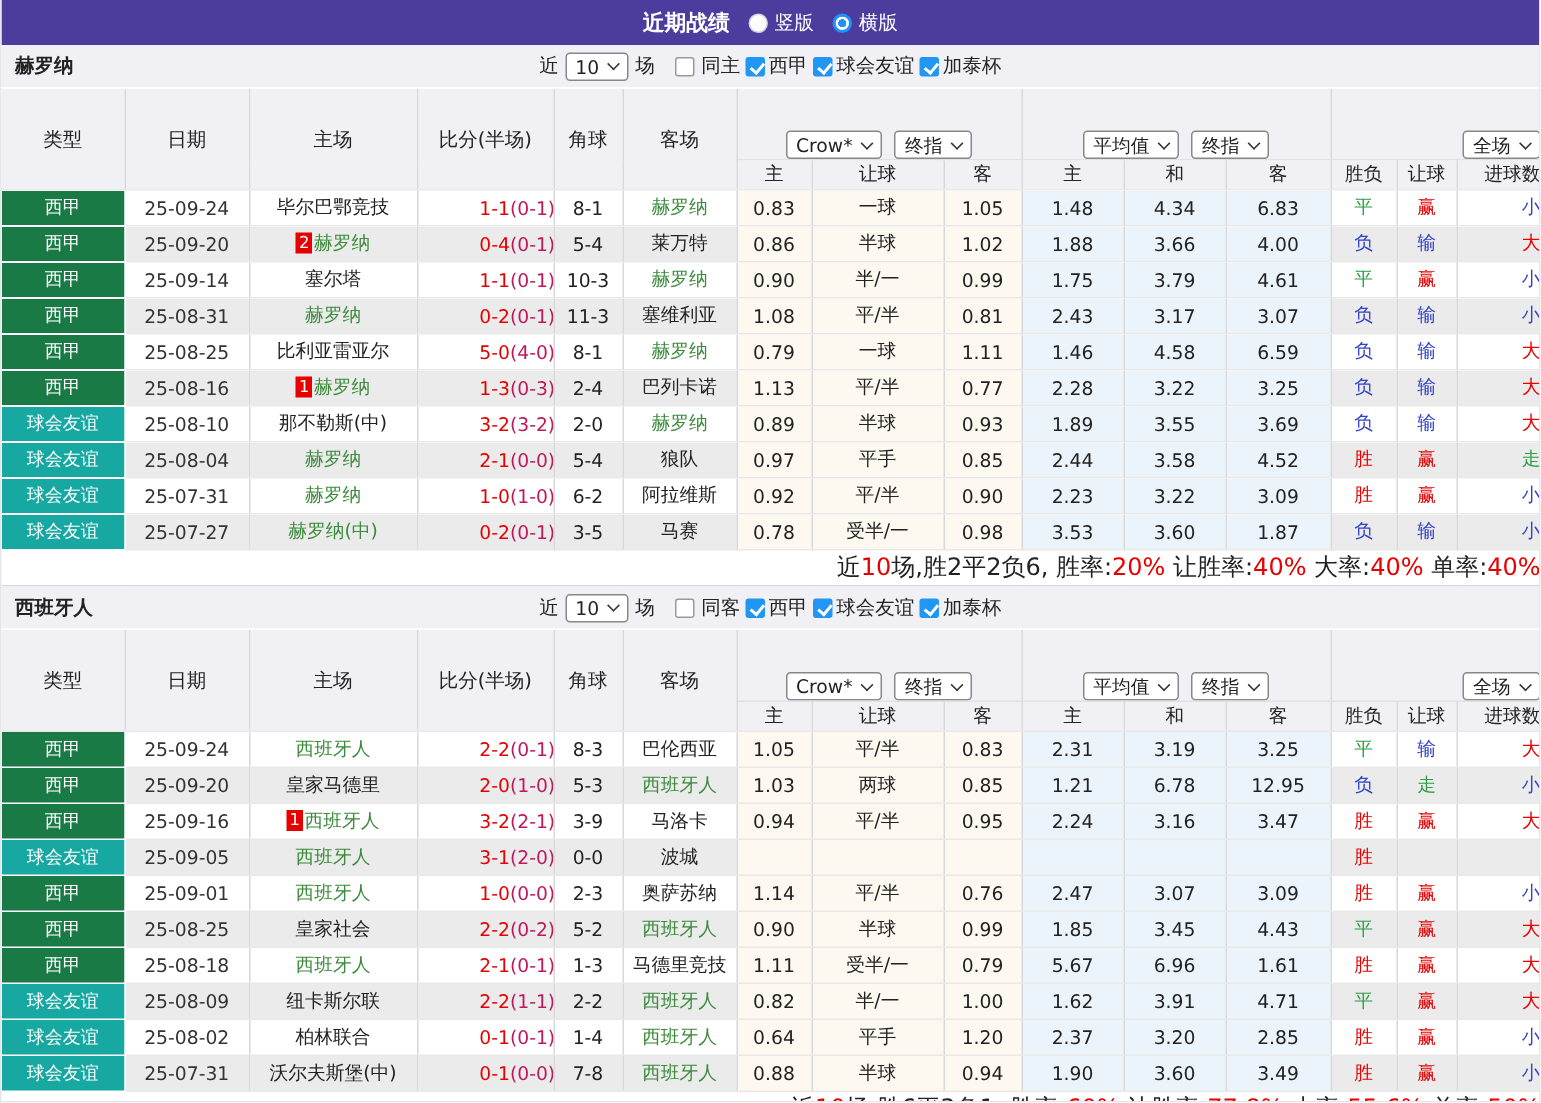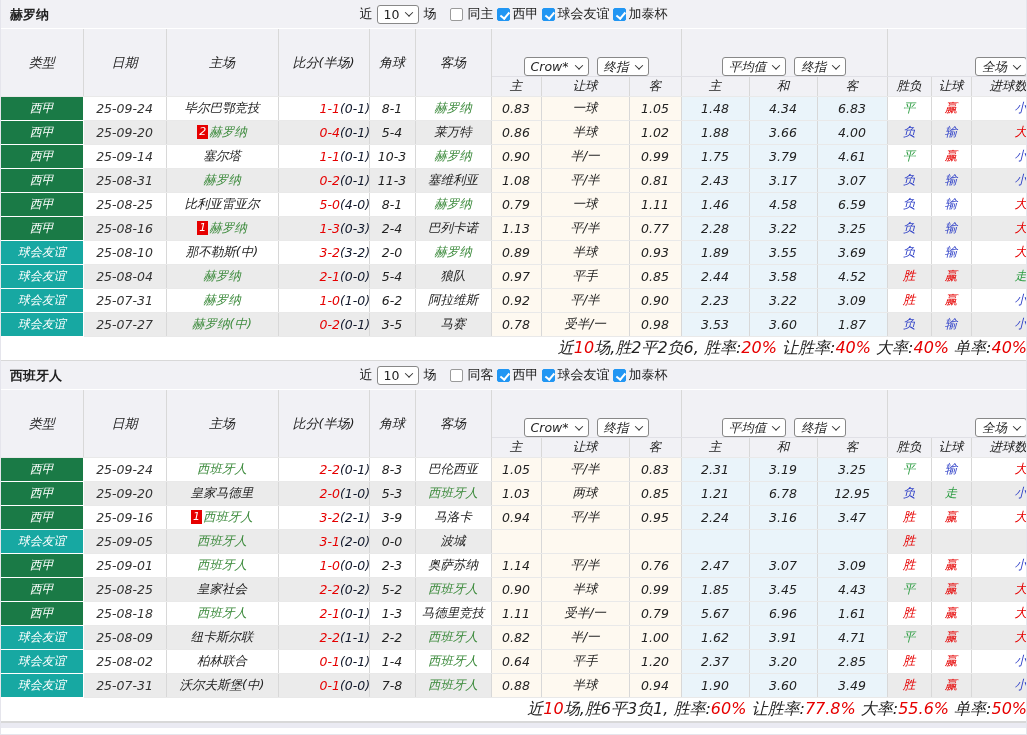--- a/index.html
+++ b/index.html
@@ -23,53 +23,64 @@
   .team-name{position:absolute;left:9px;top:0;line-height:29px;font-weight:bold;font-size:13px;}
   .filter-controls{display:flex;align-items:center;justify-content:center;gap:4px;height:100%;font-size:13px;}
   .fake-select{display:inline-flex;align-items:center;gap:7px;background:#fff;border:1px solid #888;border-radius:3px;padding:1px 6px 1px 6px;font-size:12.5px;line-height:15px;cursor:pointer;}
   .chev{width:6px;height:6px;border-right:1.7px solid #333;border-bottom:1.7px solid #333;transform:rotate(45deg) translate(-1px,-1px);display:inline-block;}
   .chk{display:inline-flex;align-items:center;gap:2px;cursor:pointer;}
   .chk .box{width:13px;height:13px;border:1px solid #9a9a9a;border-radius:2px;background:#fff;display:inline-block;position:relative;}
   .chk .box.checked{background:var(--checkbox-blue);border-color:var(--checkbox-blue);}
   .chk .box.checked::after{content:"";position:absolute;left:4px;top:1px;width:3.5px;height:7px;border-right:2px solid #fff;border-bottom:2px solid #fff;transform:rotate(40deg);}
   .gap{width:6px;}
   
-  table.stats{border-collapse:collapse;table-layout:fixed;width:1027px;font-size:12.5px;font-style:italic;}
+  table.stats{border-collapse:collapse;table-layout:fixed;width:1027px;font-size:12.5px;}
   .stats th,.stats td{border-right:1px solid var(--border);border-bottom:1px solid #E9E9E9;text-align:center;padding:0 1px;white-space:nowrap;overflow:hidden;}
   .stats th:last-child,.stats td:last-child{border-right:none;text-align:right;}
   thead th{background:var(--hdr);font-weight:normal;font-size:13px;color:#222;}
   tr.hrowA th{height:27px;}
   tr.hrowB th{height:20px;font-size:12.5px;}
   th.group{border-bottom:1px solid #E0E0E6;}
   .hsel{display:inline-flex;align-items:center;gap:8px;margin-top:28px;}
   tbody td{height:24px;}
   tbody tr.alt td{background:var(--stripe);}
   .stats td.odds{background:var(--odds-bg-cream);}
   .stats td.avg{background:var(--avg-bg-blue);}
   td.type-cell{color:#fff;font-size:12px;border-bottom:1px solid #fff;border-right:1px solid #fff;}
   td.type-cell.liga{background:var(--laliga-green);}
   td.type-cell.friendly{background:var(--friendly-teal);}
   td.date-cell{color:#333;}
   .team{color:#222;cursor:pointer;}
   .team.green{color:var(--team-link-green);}
   .badge{display:inline-block;background:var(--result-red);color:#fff;font-size:11px;line-height:14px;min-width:11px;padding:0 1px;margin-right:1px;vertical-align:1px;}
   .s-main{color:var(--result-red);margin-left:40px;}
-  .s-half{color:#0f172a;}
+  .s-half{color:#be185d;}
   td.res.c-red{color:var(--result-red);}
   td.res.c-blue{color:var(--result-blue);}
   td.res.c-green{color:var(--result-green);}
   tfoot td.summary{height:24px;border-right:none;font-size:16px;color:#222;background:#fff;border-bottom:1px solid var(--border);}
   tfoot .red{color:var(--result-red);}
   .bottom-strip{height:6px;background:#EAEAF2;border-top:1px solid #D8D8D8;}
 </style>
 </head>
 <body>
 
 <div class="page">
 
+  <div class="titlebar">
+    <span class="title">近期战绩</span>
+    <label class="radio-label">
+      <span class="radio"></span>
+      <span>竖版</span>
+    </label>
+    <label class="radio-label">
+      <span class="radio checked"></span>
+      <span>横版</span>
+    </label>
+  </div>
 
   <div class="filterbar">
     <span class="team-name">赫罗纳</span>
     <div class="filter-controls">
       <span>近</span>
       <span class="fake-select">
           <span>10</span>
           <span class="chev"></span>
         </span>
       <span>场</span>

